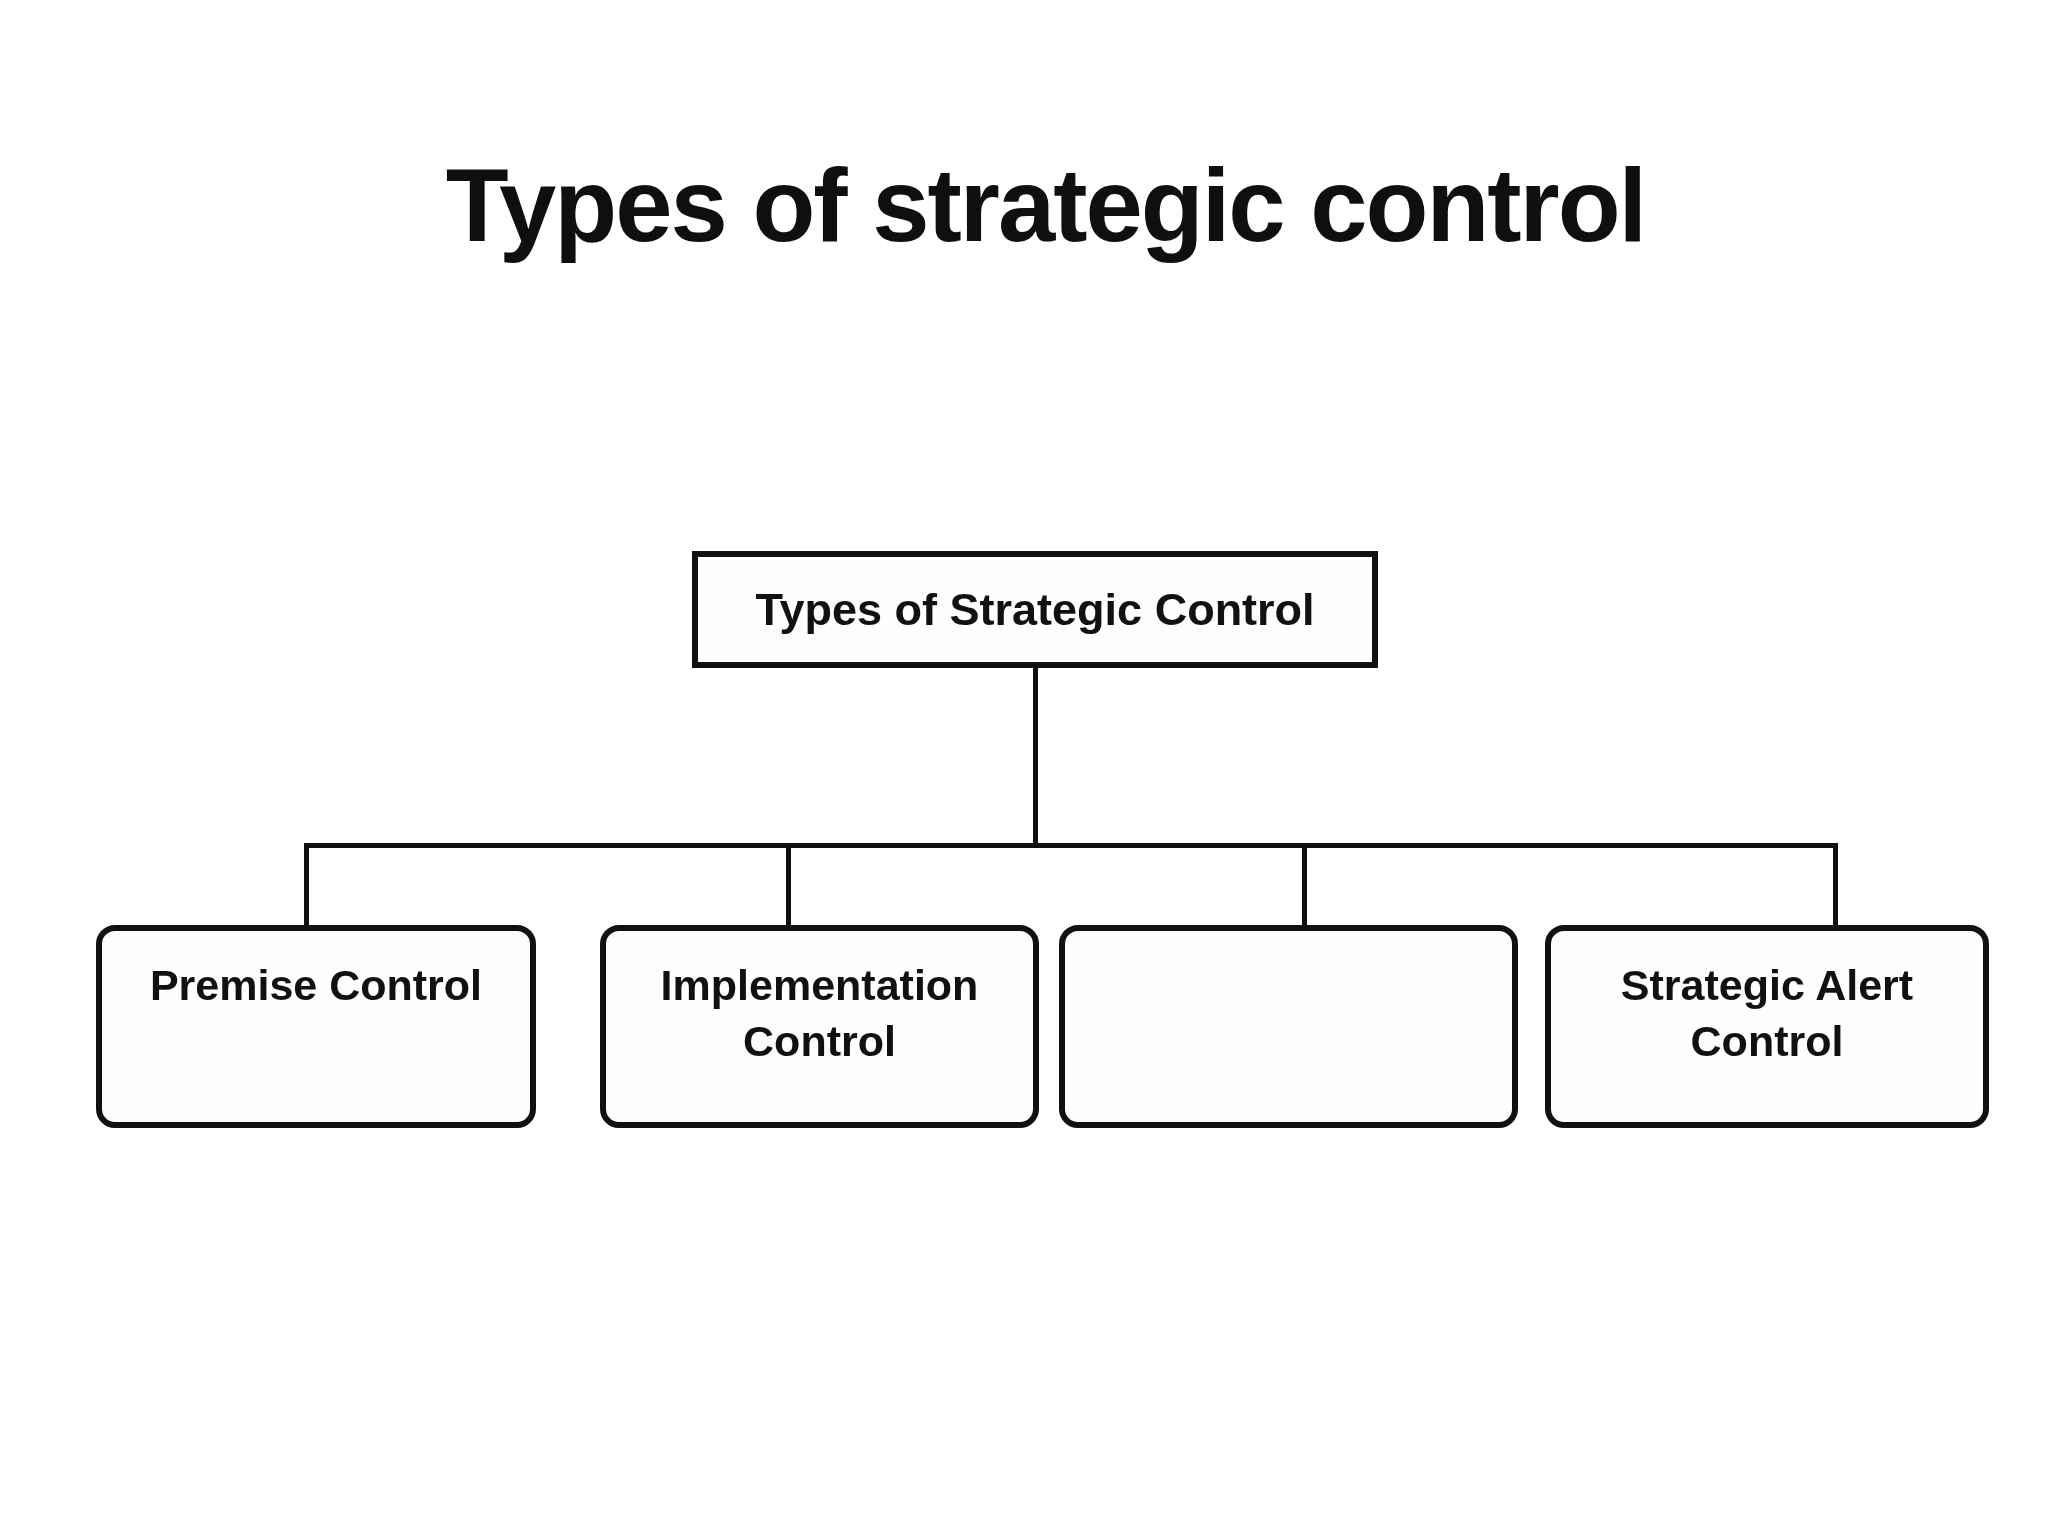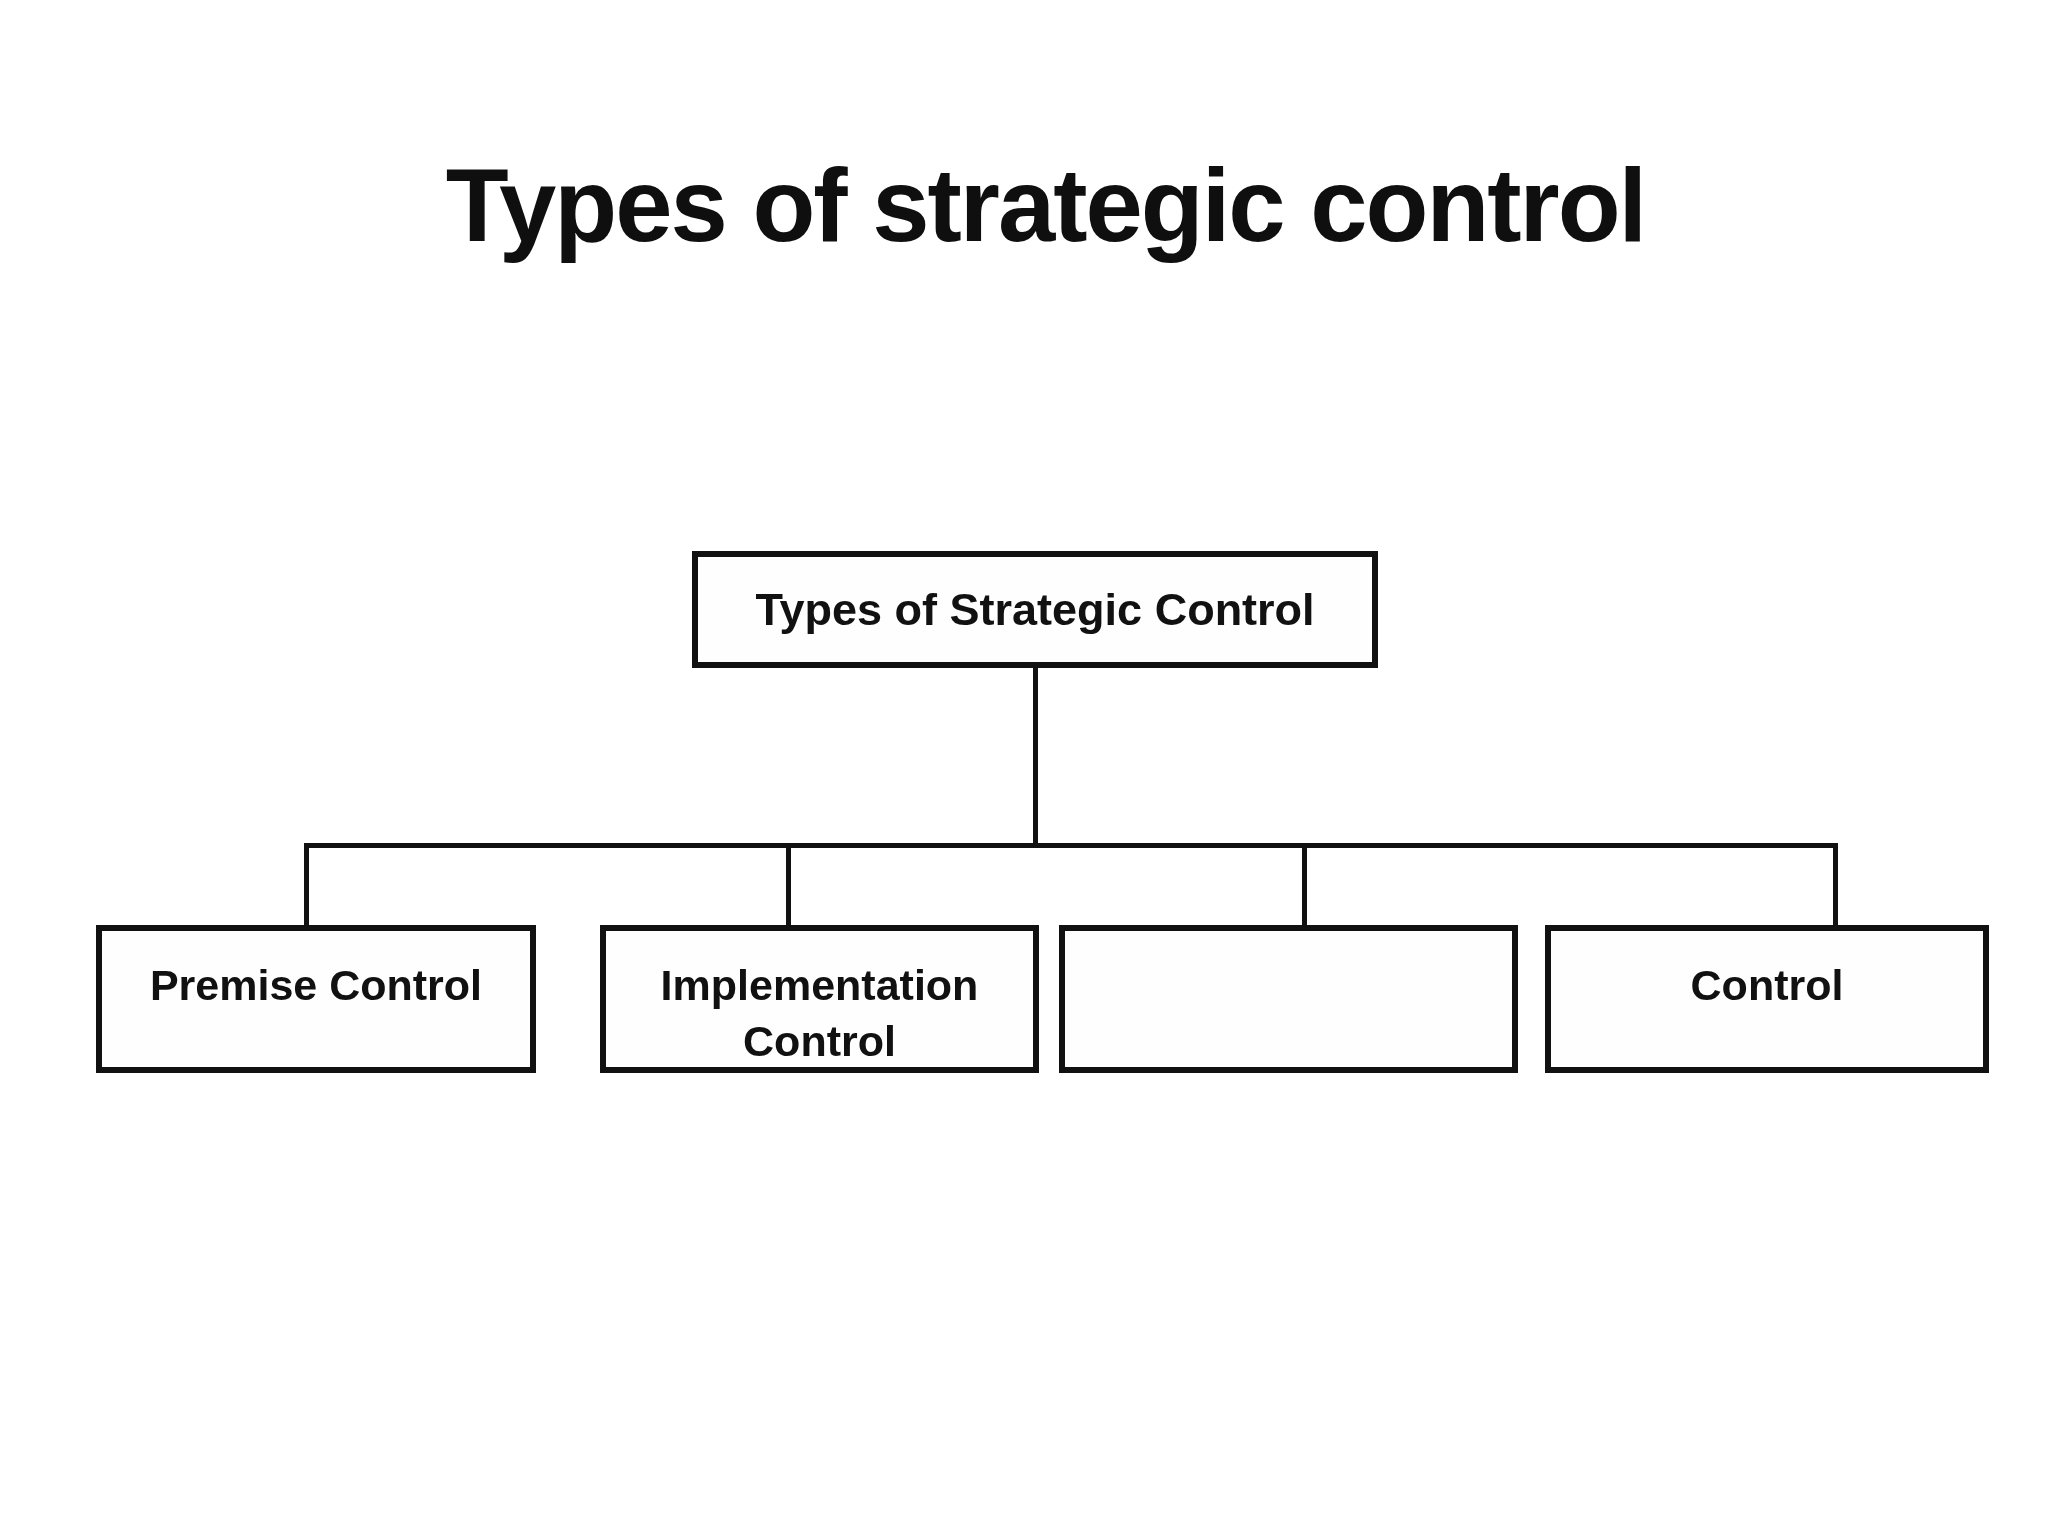--- a/index.html
+++ b/index.html
@@ -43,24 +43,25 @@
     top: 551px;
     width: 686px;
     height: 117px;
     display: flex;
     align-items: center;
     justify-content: center;
     font-size: 45px;
   }
   .node-child {
     top: 925px;
-    height: 148px;
+    height: 203px;
     padding-top: 26px;
     font-size: 43px;
     line-height: 56px;
+    border-radius: 19px;
   }
   .node-child .label-line {
     display: block;
     white-space: nowrap;
   }
   #node-child-0 { left: 96px;   width: 440px; }
   #node-child-1 { left: 600px;  width: 439px; }
   #node-child-2 { left: 1059px; width: 459px; }
   #node-child-3 { left: 1545px; width: 444px; }
   .connector {
@@ -101,17 +102,18 @@
 
     <div class="node node-child" id="node-child-1">
       <span class="label-line">Implementation</span>
       <span class="label-line">Control</span>
     </div>
 
     <div class="node node-child" id="node-child-2">
     </div>
 
     <div class="node node-child" id="node-child-3">
+      <span class="label-line">Strategic Alert</span>
       <span class="label-line">Control</span>
     </div>
 
   </div>
 </div>
 
 </body></html>

